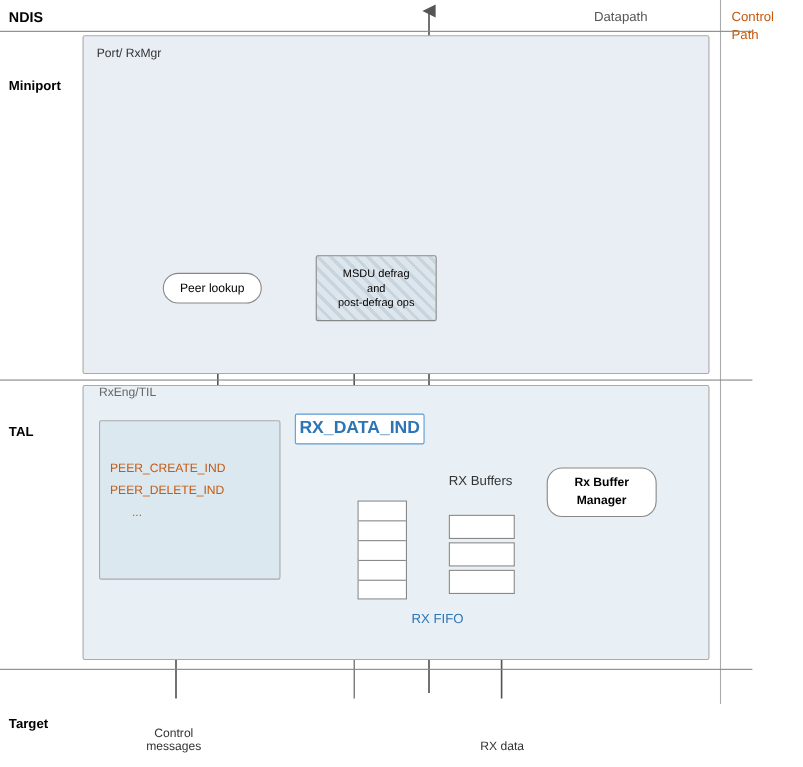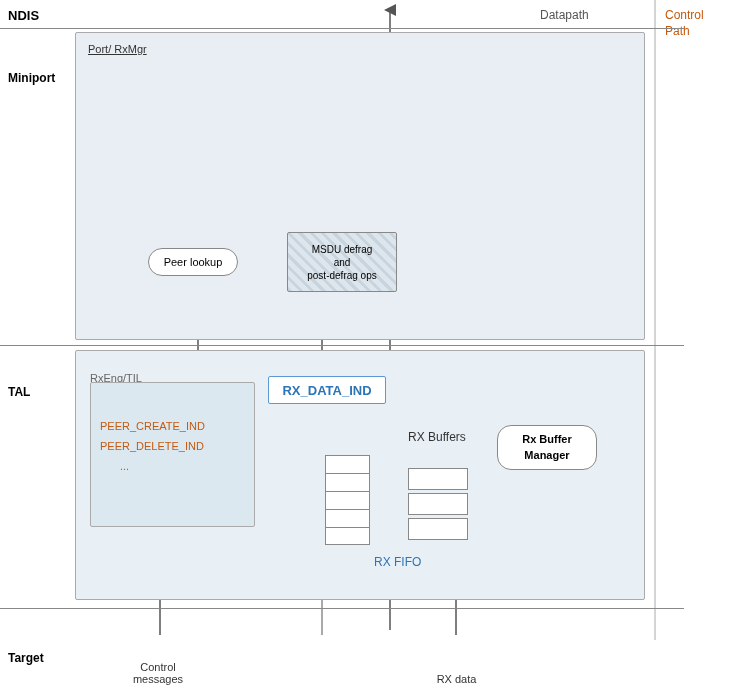--- a/index.html
+++ b/index.html
@@ -193,48 +193,48 @@
   <div style="position:absolute; top:8px; left:540px; font-size:12px; color:#555;">Datapath</div>
 
   <div style="position:absolute; top:8px; left:665px; font-size:12px; color:#c55a11; line-height:1.3;">Control Path</div>
 
   <div style="position:absolute; top:28px; left:0; right:0; border-top:1px solid #888;"></div>
 
   <div class="layer-label" style="top:38px; left:8px;">Miniport</div>
 
   <div class="region-box" style="top:32px; left:75px; width:570px; height:308px;"></div>
 
-  <div style="position:absolute; top:42px; left:88px; font-size:11px; color:#333; line-height:1.4;text-decoration:underline;">Port/
+  <div style="position:absolute; top:42px; left:88px; font-size:11px; color:#333; line-height:1.4;">Port/
 RxMgr</div>
 
   <div class="comp-box" style="top:248px; left:148px; width:90px; height:28px; font-size:11px;">Peer lookup</div>
 
   <div class="hatched-box" style="top:232px; left:267px; width:110px; height:60px; font-size:10px; line-height:1.3; background: repeating-linear-gradient(45deg, #c8d4de, #c8d4de 3px, #dde6ed 3px, #dde6ed 8px);">
     <span style="white-space: pre-line; text-align:center; font-size:10px;">MSDU defrag
 and
 post-defrag ops</span>
   </div>
 
   <div style="position:absolute; top:345px; left:0; right:0; border-top:1px solid #888;"></div>
 
   <div class="layer-label" style="top:352px; left:8px;">TAL</div>
 
   <div class="region-box" style="top:350px; left:75px; width:570px; height:250px; background:#e8f0f6;"></div>
 
-  <div class="section-text" style="top:372px; left:90px; font-size:11px; color:#666;">RxEng/TIL</div>
+  <div class="section-text" style="top:351px; left:90px; font-size:11px; color:#666;">RxEng/TIL</div>
 
   <div class="region-box-light" style="top:382px; left:90px; width:165px; height:145px; background:#dce8f0;"></div>
 
   <div style="position:absolute; top:420px; left:100px; font-size:11px; color:#c55a11;">PEER_CREATE_IND</div>
 
   <div style="position:absolute; top:440px; left:100px; font-size:11px; color:#c55a11;">PEER_DELETE_IND</div>
 
   <div style="position:absolute; top:460px; left:120px; font-size:11px; color:#c55a11;">...</div>
 
-  <div class="comp-box-blue" style="top:376px; left:268px; width:118px; height:28px; font-size:13px; font-weight:bold; border-color:#5b9bd5; color:#2e75b6;">RX_DATA_IND</div>
+  <div class="comp-box-blue" style="top:376px; left:268px; width:118px; height:28px; font-size:16px; font-weight:bold; border-color:#5b9bd5; color:#2e75b6;">RX_DATA_IND</div>
 
   <div style="position:absolute; top:430px; left:408px; font-size:12px; color:#333;">RX Buffers</div>
 
   <div class="fifo-container" style="top:455px; left:325px; width:45px; height:90px;">
     <div class="fifo-cell"></div>
     <div class="fifo-cell"></div>
     <div class="fifo-cell"></div>
     <div class="fifo-cell"></div>
     <div class="fifo-cell"></div>
   </div>

